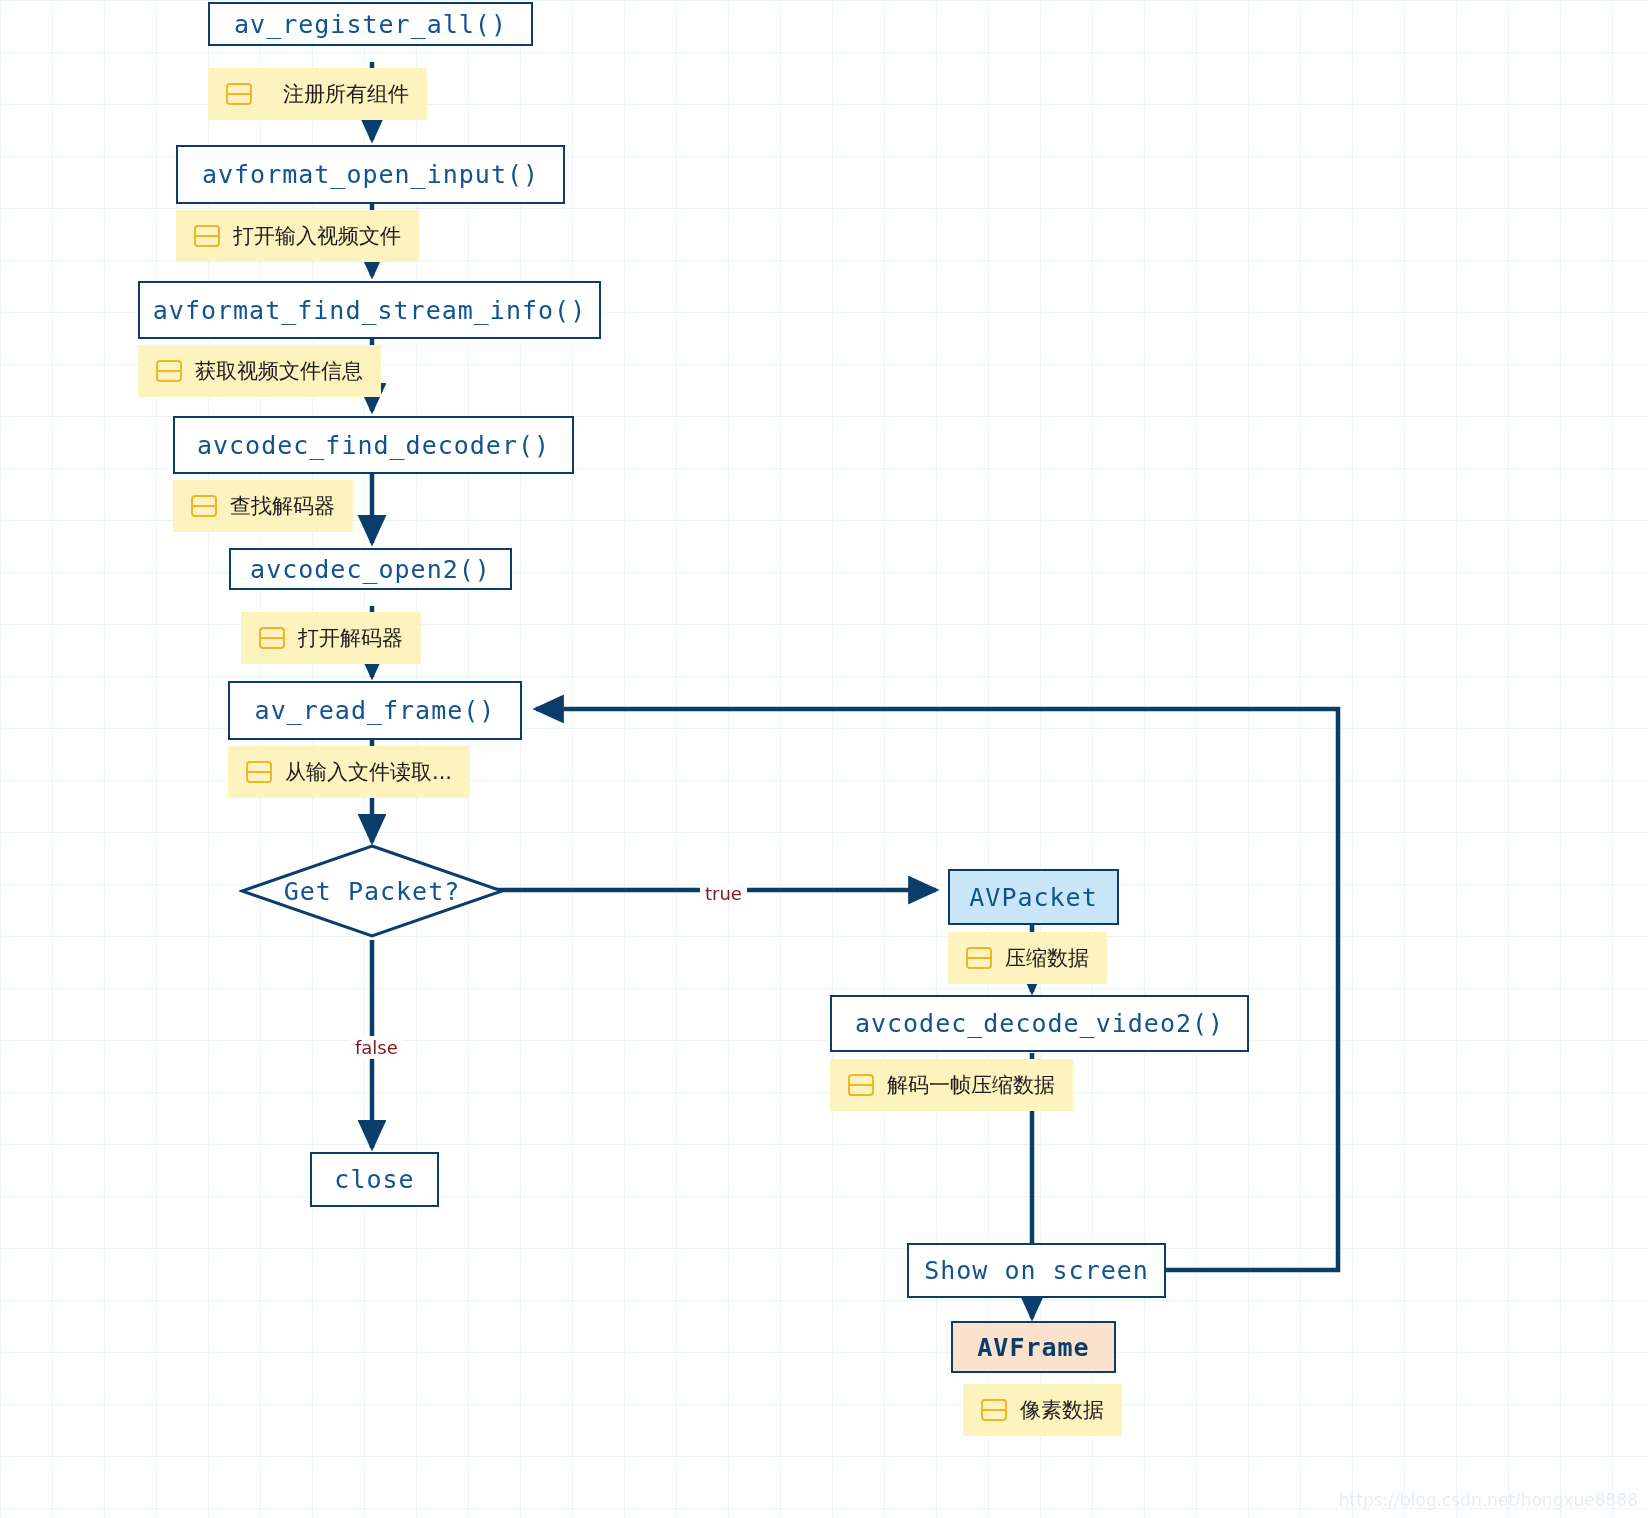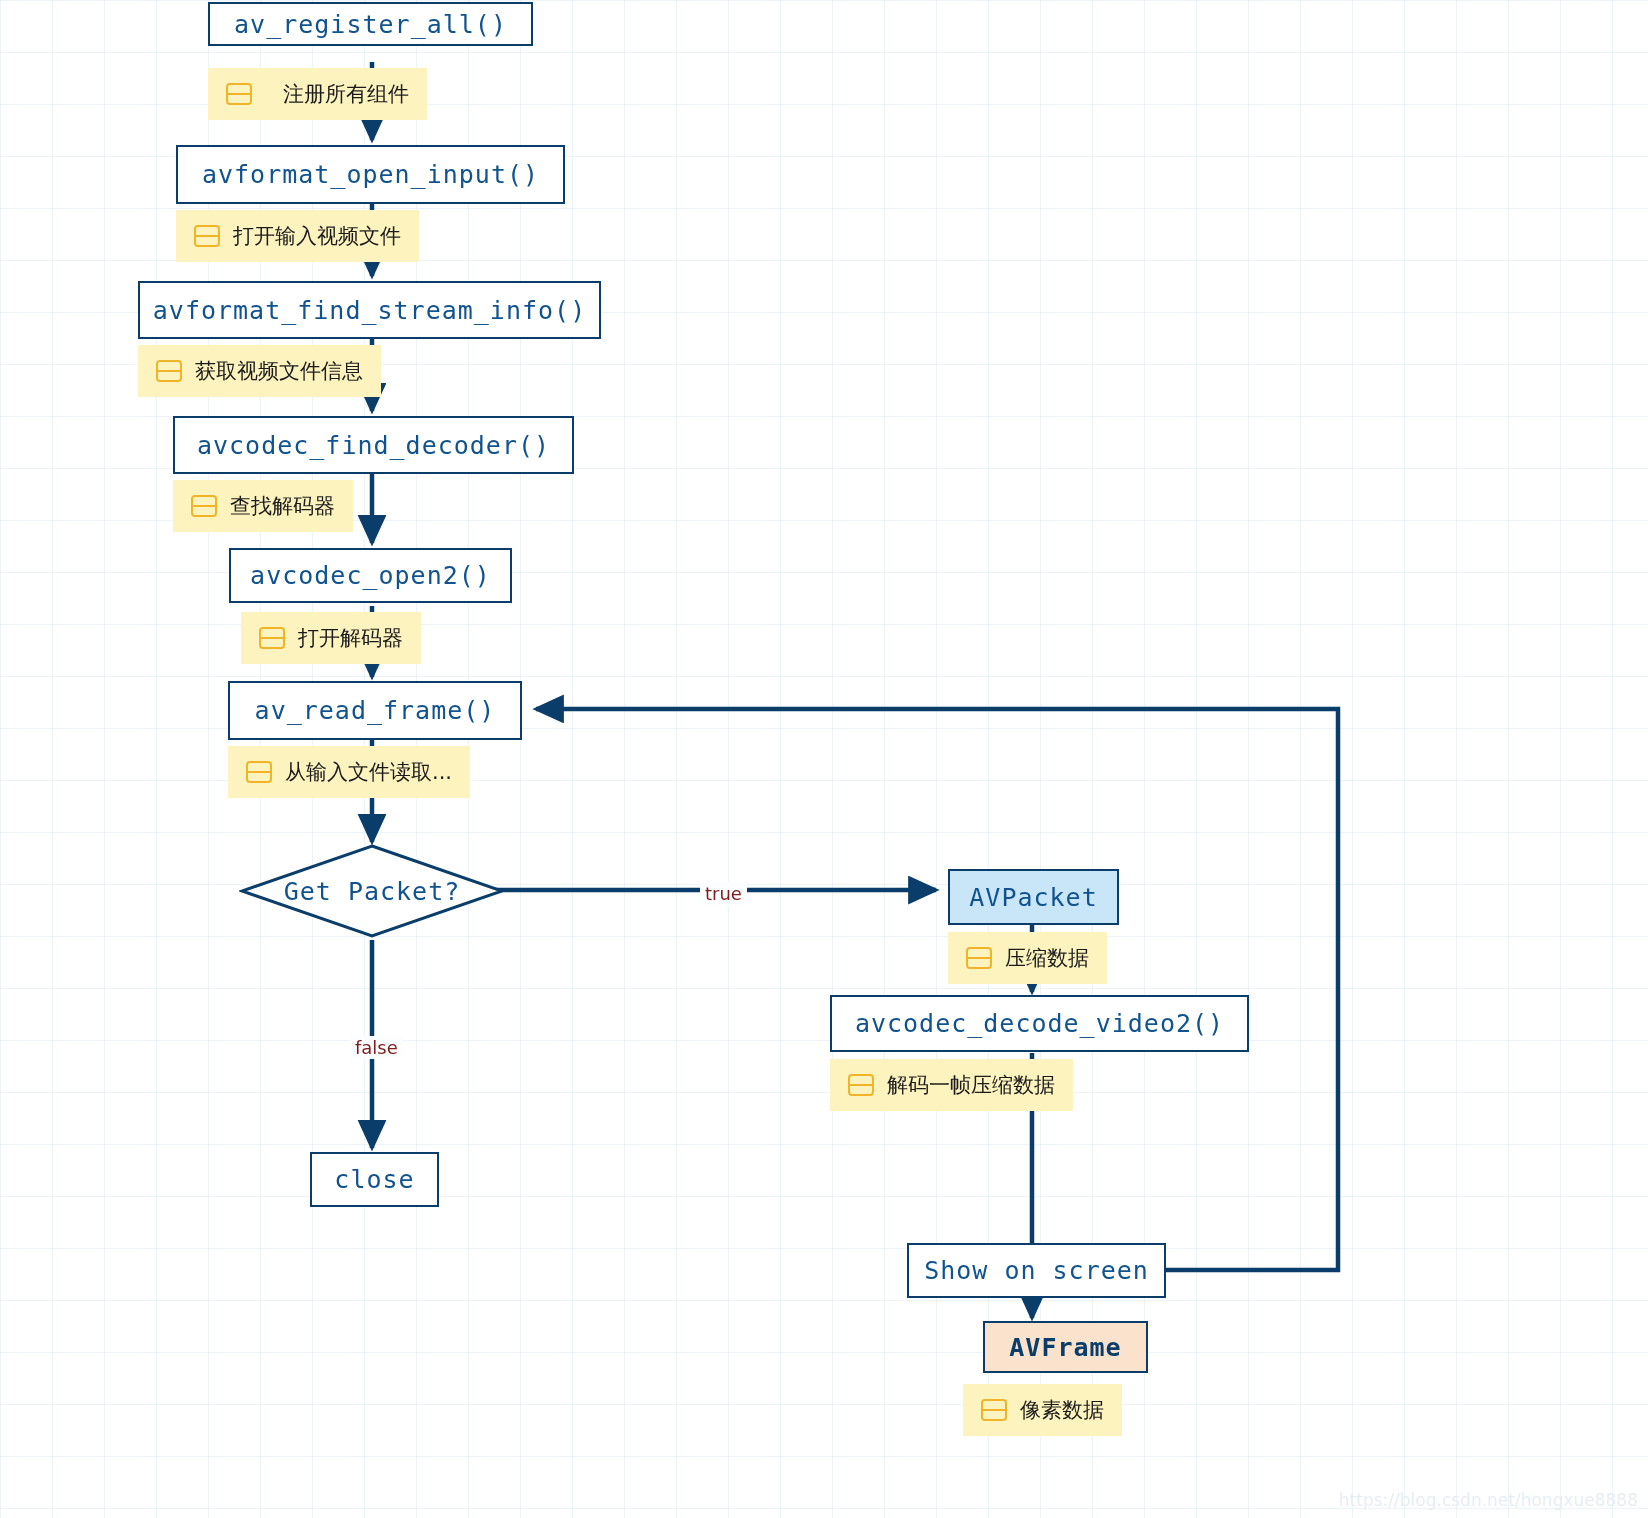--- a/index.html
+++ b/index.html
@@ -189,21 +189,21 @@
   </div>
 
   <div class="node" style="left:138px; top:281px; width:463px; height:58px;">
     <span>avformat_find_stream_info()</span>
   </div>
 
   <div class="node" style="left:173px; top:416px; width:401px; height:58px;">
     <span>avcodec_find_decoder()</span>
   </div>
 
-  <div class="node" style="left:229px; top:548px; width:283px; height:55px;">
+  <div class="node" style="left:229px; top:548px; width:283px; height:42px;">
     <span>avcodec_open2()</span>
   </div>
 
   <div class="node" style="left:228px; top:681px; width:294px; height:59px;">
     <span>av_read_frame()</span>
   </div>
 
   <div class="diamond-wrap" style="left:239px; top:843px; width:266px; height:96px;">
     <svg width="266" height="96" viewBox="0 0 266 96" xmlns="http://www.w3.org/2000/svg">
       <polygon points="133,3 263,48 133,93 3,48" fill="#ffffff" stroke="#0b3d6b" stroke-width="3"></polygon>
@@ -220,21 +220,21 @@
   </div>
 
   <div class="node" style="left:830px; top:995px; width:419px; height:57px;">
     <span>avcodec_decode_video2()</span>
   </div>
 
   <div class="node" style="left:907px; top:1243px; width:259px; height:55px;">
     <span>Show on screen</span>
   </div>
 
-  <div class="node frame" style="left:951px; top:1321px; width:165px; height:52px;margin-left:32px;">
+  <div class="node frame" style="left:951px; top:1321px; width:165px; height:52px;">
     <span>AVFrame</span>
   </div>
 
   <div class="note" style="left:208px; top:68px;gap:31px;">
     <span class="note-icon"></span>
     <span>注册所有组件</span>
   </div>
 
   <div class="note" style="left:176px; top:210px;">
     <span class="note-icon"></span>

